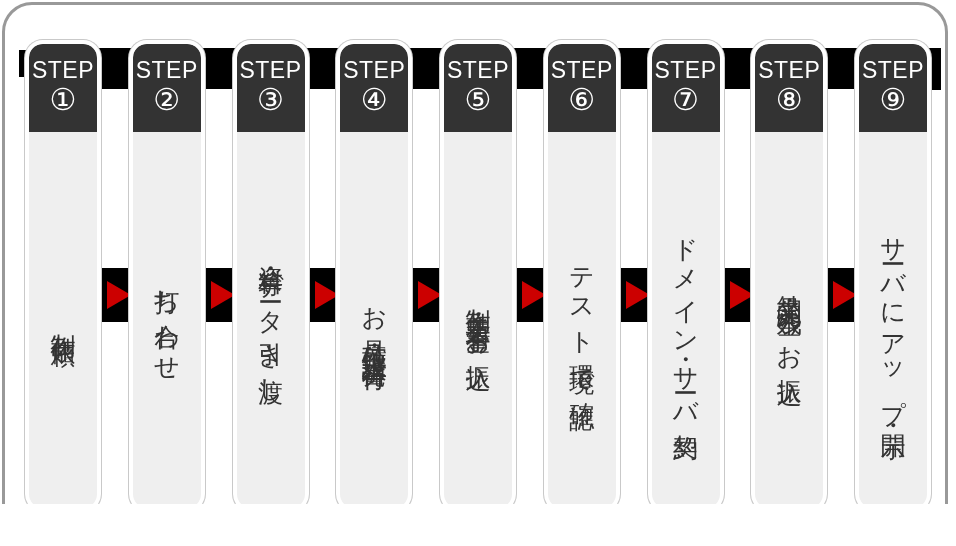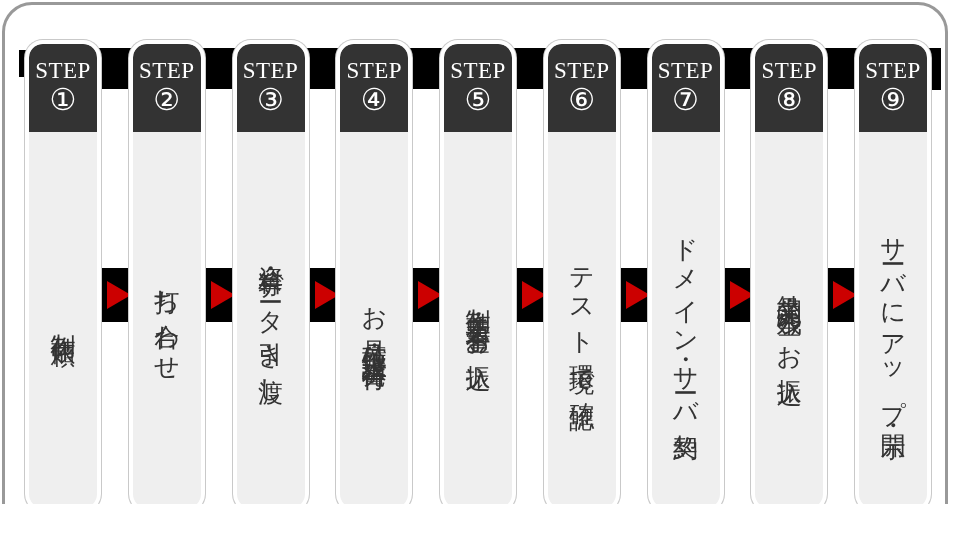--- a/index.html
+++ b/index.html
@@ -1,17 +1,17 @@
 <!DOCTYPE html>
 <html><head>
 <meta charset="utf-8">
 <style>
   html,body{margin:0;padding:0;background:#fff;}
   .stage{position:relative;width:956px;height:504px;background:#fff;overflow:hidden;
-         font-family:Liberation Serif, serif;}
+         font-family:Liberation Sans, sans-serif;}
   .panel{position:absolute;left:2px;top:2px;width:946px;height:536px;
          border:3px solid #999;border-radius:30px;background:#fff;box-sizing:border-box;}
   .board{position:absolute;left:25px;top:40px;width:906px;height:472px;
          display:flex;justify-content:space-between;}
   .slot{position:relative;width:76px;height:472px;}
   .card{position:relative;z-index:2;width:76px;height:472px;box-sizing:border-box;
         border:4px solid #fff;border-radius:18px;background:#efefef;
         box-shadow:0 0 0 1px #c9c9c9;overflow:hidden;}
   .card-header{height:88px;background:#333;border-radius:13px 13px 0 0;
         display:flex;flex-direction:column;align-items:center;justify-content:center;}

